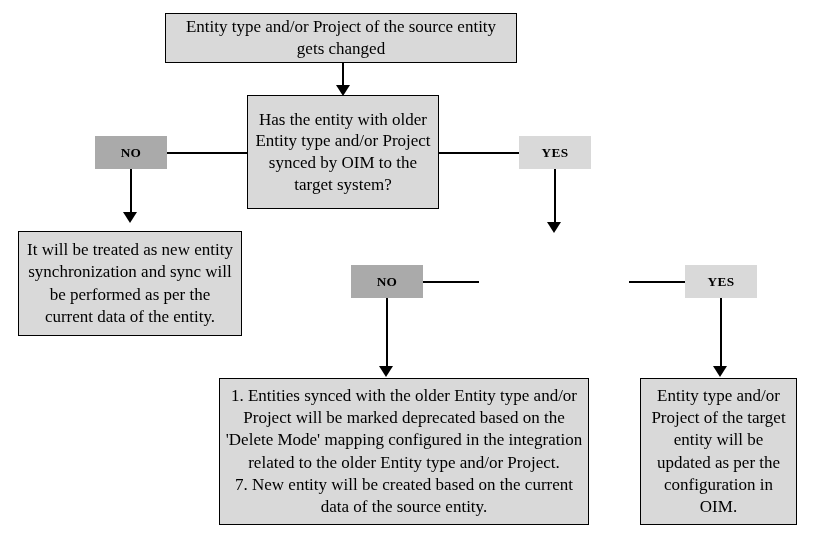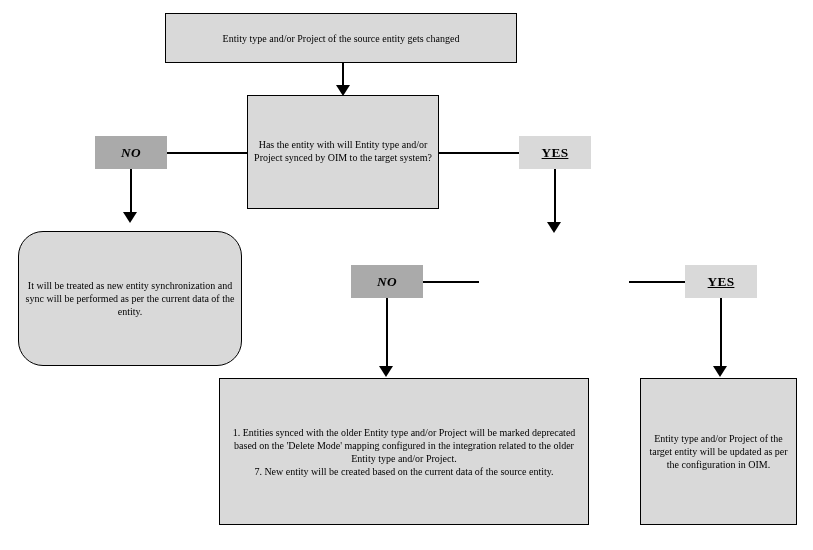--- a/index.html
+++ b/index.html
@@ -22,21 +22,21 @@
   
   .node {
     position: absolute;
     box-sizing: border-box;
     background: #d9d9d9;
     border: 1.6px solid #000000;
     display: flex;
     align-items: center;
     justify-content: center;
     text-align: center;
-    font-size: 10px;
+    font-size: 17px;
     line-height: 1.30;
     white-space: pre-line;
     padding: 2px 5px;
     z-index: 3;
   }
   .node.tight {
     line-height: 1.27;
   }
   
   .chip {
@@ -44,22 +44,22 @@
     box-sizing: border-box;
     display: flex;
     align-items: center;
     justify-content: center;
     font-size: 13.3px;
     font-weight: bold;
     letter-spacing: 0.3px;
     border: none;
     z-index: 4;
   }
-  .chip.no  { background: #aaaaaa; font-style: italic; }
-  .chip.yes { background: #d9d9d9; text-decoration: underline; }
+  .chip.no  { background: #aaaaaa; }
+  .chip.yes { background: #d9d9d9; }
 
   
   .line {
     position: absolute;
     background: #000000;
     z-index: 2;
   }
   .line.v { width: 2.2px; }
   .line.h { height: 2.2px; }
 
@@ -79,40 +79,40 @@
 <div id="canvas">
 
   <div class="node" style="left:165px; top:13px; width:352px; height:50px;">
     <span>Entity type and/or Project of the source entity gets changed</span>
   </div>
 
   <div class="line v" style="left:342px; top:63px; height:25px;"></div>
   <div class="arrow" style="left:335.5px; top:85px;"></div>
 
   <div class="node tight" style="left:247px; top:95px; width:192px; height:114px;">
-    <span>Has the entity with will Entity type and/or Project synced  by OIM to the target system?</span>
+    <span>Has the entity with older Entity type and/or Project synced  by OIM to the target system?</span>
   </div>
 
   <div class="line h" style="left:167px; top:152px; width:81px;"></div>
   <div class="chip no" style="left:95px; top:136px; width:72px; height:33px;">
     <span>NO</span>
   </div>
 
   <div class="line v" style="left:129.5px; top:169px; height:46px;"></div>
   <div class="arrow" style="left:123px; top:212px;"></div>
 
   <div class="line h" style="left:438px; top:152px; width:82px;"></div>
   <div class="chip yes" style="left:519px; top:136px; width:72px; height:33px;">
     <span>YES</span>
   </div>
 
   <div class="line v" style="left:553.5px; top:169px; height:56px;"></div>
   <div class="arrow" style="left:547px; top:222px;"></div>
 
-  <div class="node" style="left:18px; top:231px; width:224px; height:135px;border-radius:25px;">
+  <div class="node" style="left:18px; top:231px; width:224px; height:105px;">
     <span>It will be treated as new entity synchronization and sync will be performed as per the current data of the entity.</span>
   </div>
 
 
   <div class="line h" style="left:423px; top:281px; width:56px;"></div>
   <div class="chip no" style="left:351px; top:265px; width:72px; height:33px;">
     <span>NO</span>
   </div>
 
   <div class="line v" style="left:385.5px; top:298px; height:71px;"></div>

